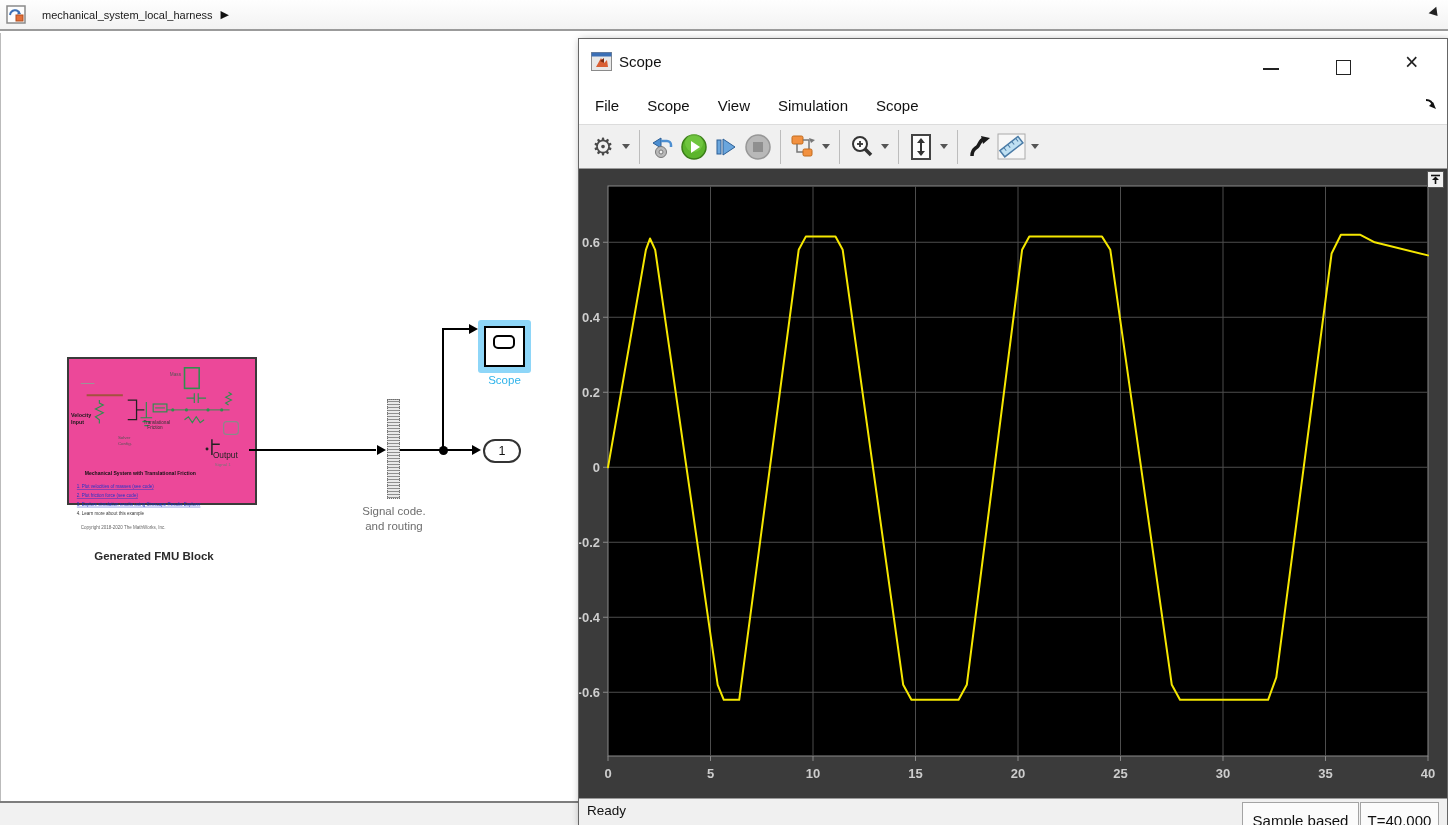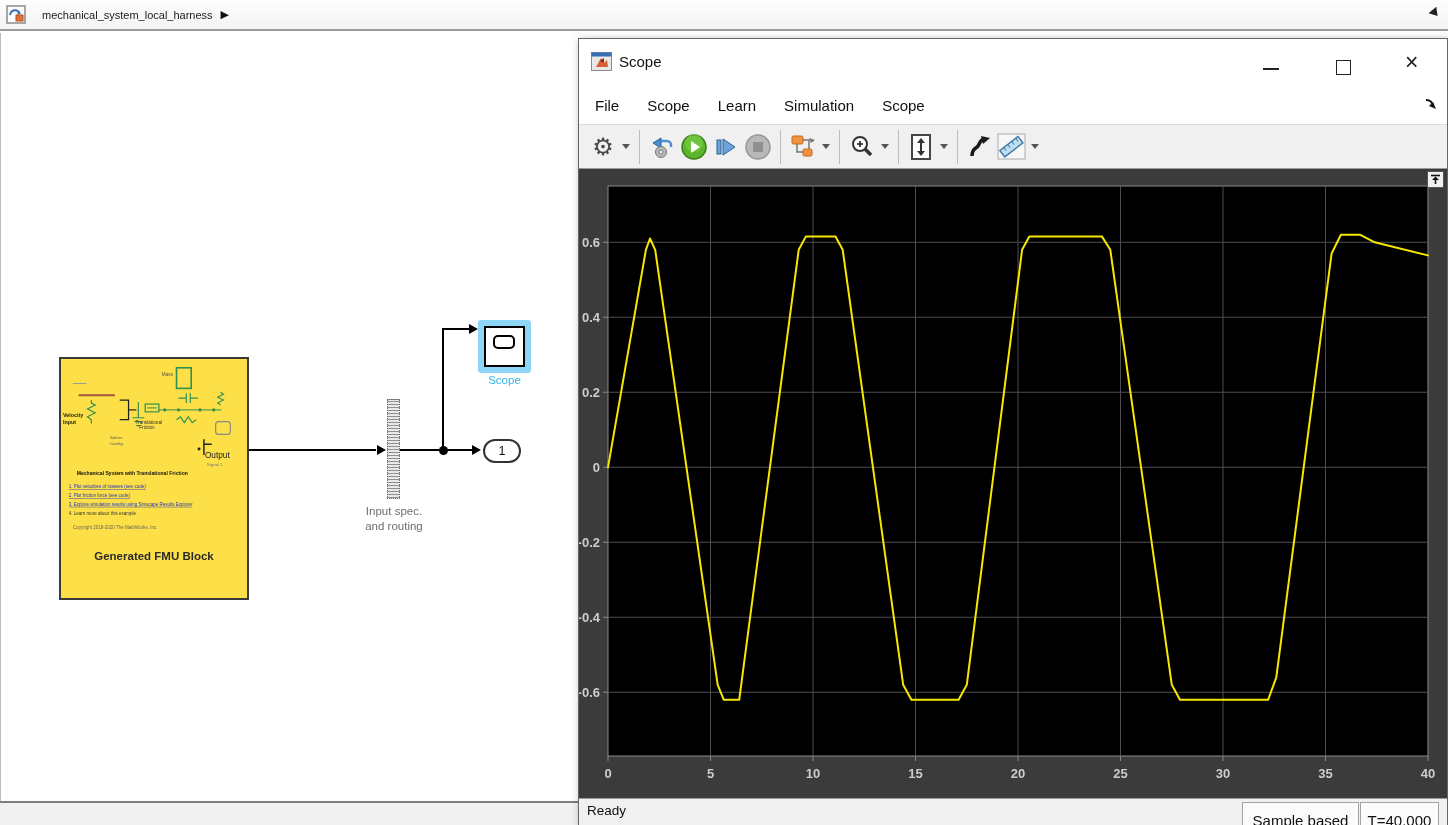--- a/index.html
+++ b/index.html
@@ -19,22 +19,22 @@
     transform:rotate(-40deg); }
   #canvas { position:absolute; left:0; top:33px; width:1448px; height:768px;
     background:#ffffff; border-left:1px solid #bbb; }
   #bottom-strip { position:absolute; left:0; top:801px; width:1448px; height:24px;
     background:#f1f1f1; border-top:2px solid #7d7d7d; }
 
   
   .wire { position:absolute; background:#000; }
   .arrow-right { position:absolute; width:0; height:0;
     border-top:5px solid transparent; border-bottom:5px solid transparent; border-left:9px solid #000; }
-  #fmu-block { position:absolute; left:58px; top:324px; width:190px; height:243px;
-    background:#fde047; border:2px solid #3a3a3a; }
+  #fmu-block { position:absolute; left:66px; top:324px; width:190px; height:148px;
+    background:#ec4899; border:2px solid #3a3a3a; }
   .block-label { position:absolute; text-align:center; font-size:11.5px; color:#2b2b2b; }
   .gray-label { color:#6e6e6e; line-height:15px; }
   #signal-bar { position:absolute; left:386px; top:366px; width:13px; height:100px;
     border:1px dotted #6f6f6f;
     background:repeating-linear-gradient(0deg,#8f8f8f 0 1px,#e9e9e9 1px 3px),
                repeating-linear-gradient(90deg,#9a9a9a 0 1px,transparent 1px 3px); }
   #junction-dot { position:absolute; left:438px; top:413px; width:9px; height:9px;
     background:#000; border-radius:50%; }
   #outport { position:absolute; left:482px; top:406px; width:38px; height:24px;
     border:2px solid #333; border-radius:12px; background:#fff;
@@ -168,21 +168,21 @@
     </div>
 
     <div id="scope-halo">
       <div id="scope-block">
         <div id="scope-screen"></div>
       </div>
     </div>
     <div id="scope-block-label">Scope</div>
 
     <div class="block-label gray-label" style="left:343px; top:471px; width:100px;">
-      <div>Input spec.</div>
+      <div>Signal code.</div>
       <div>and routing</div>
     </div>
   </div>
 
   <div id="bottom-strip"></div>
 </div>
 
 <div id="scope-window">
 
   <div id="scope-titlebar">
@@ -194,21 +194,21 @@
     </svg>
     <span id="scope-title">Scope</span>
     <div id="win-min" class="win-btn"></div>
     <div id="win-max" class="win-btn"></div>
     <div id="win-close" class="win-btn">×</div>
   </div>
 
   <div id="scope-menubar">
     <span class="menu-item">File</span>
     <span class="menu-item">Scope</span>
-    <span class="menu-item">Learn</span>
+    <span class="menu-item">View</span>
     <span class="menu-item">Simulation</span>
     <span class="menu-item">Scope</span>
   </div>
   <svg id="dock-icon" width="13" height="13" viewBox="0 0 13 13">
     <path d="M2 2 Q8 2 9 8" fill="none" stroke="#111" stroke-width="2"></path>
     <path d="M5 8 L12 11 L9 4 Z" fill="#111"></path>
   </svg>
 
   <div id="scope-toolbar">
     <div class="tb-btn">

